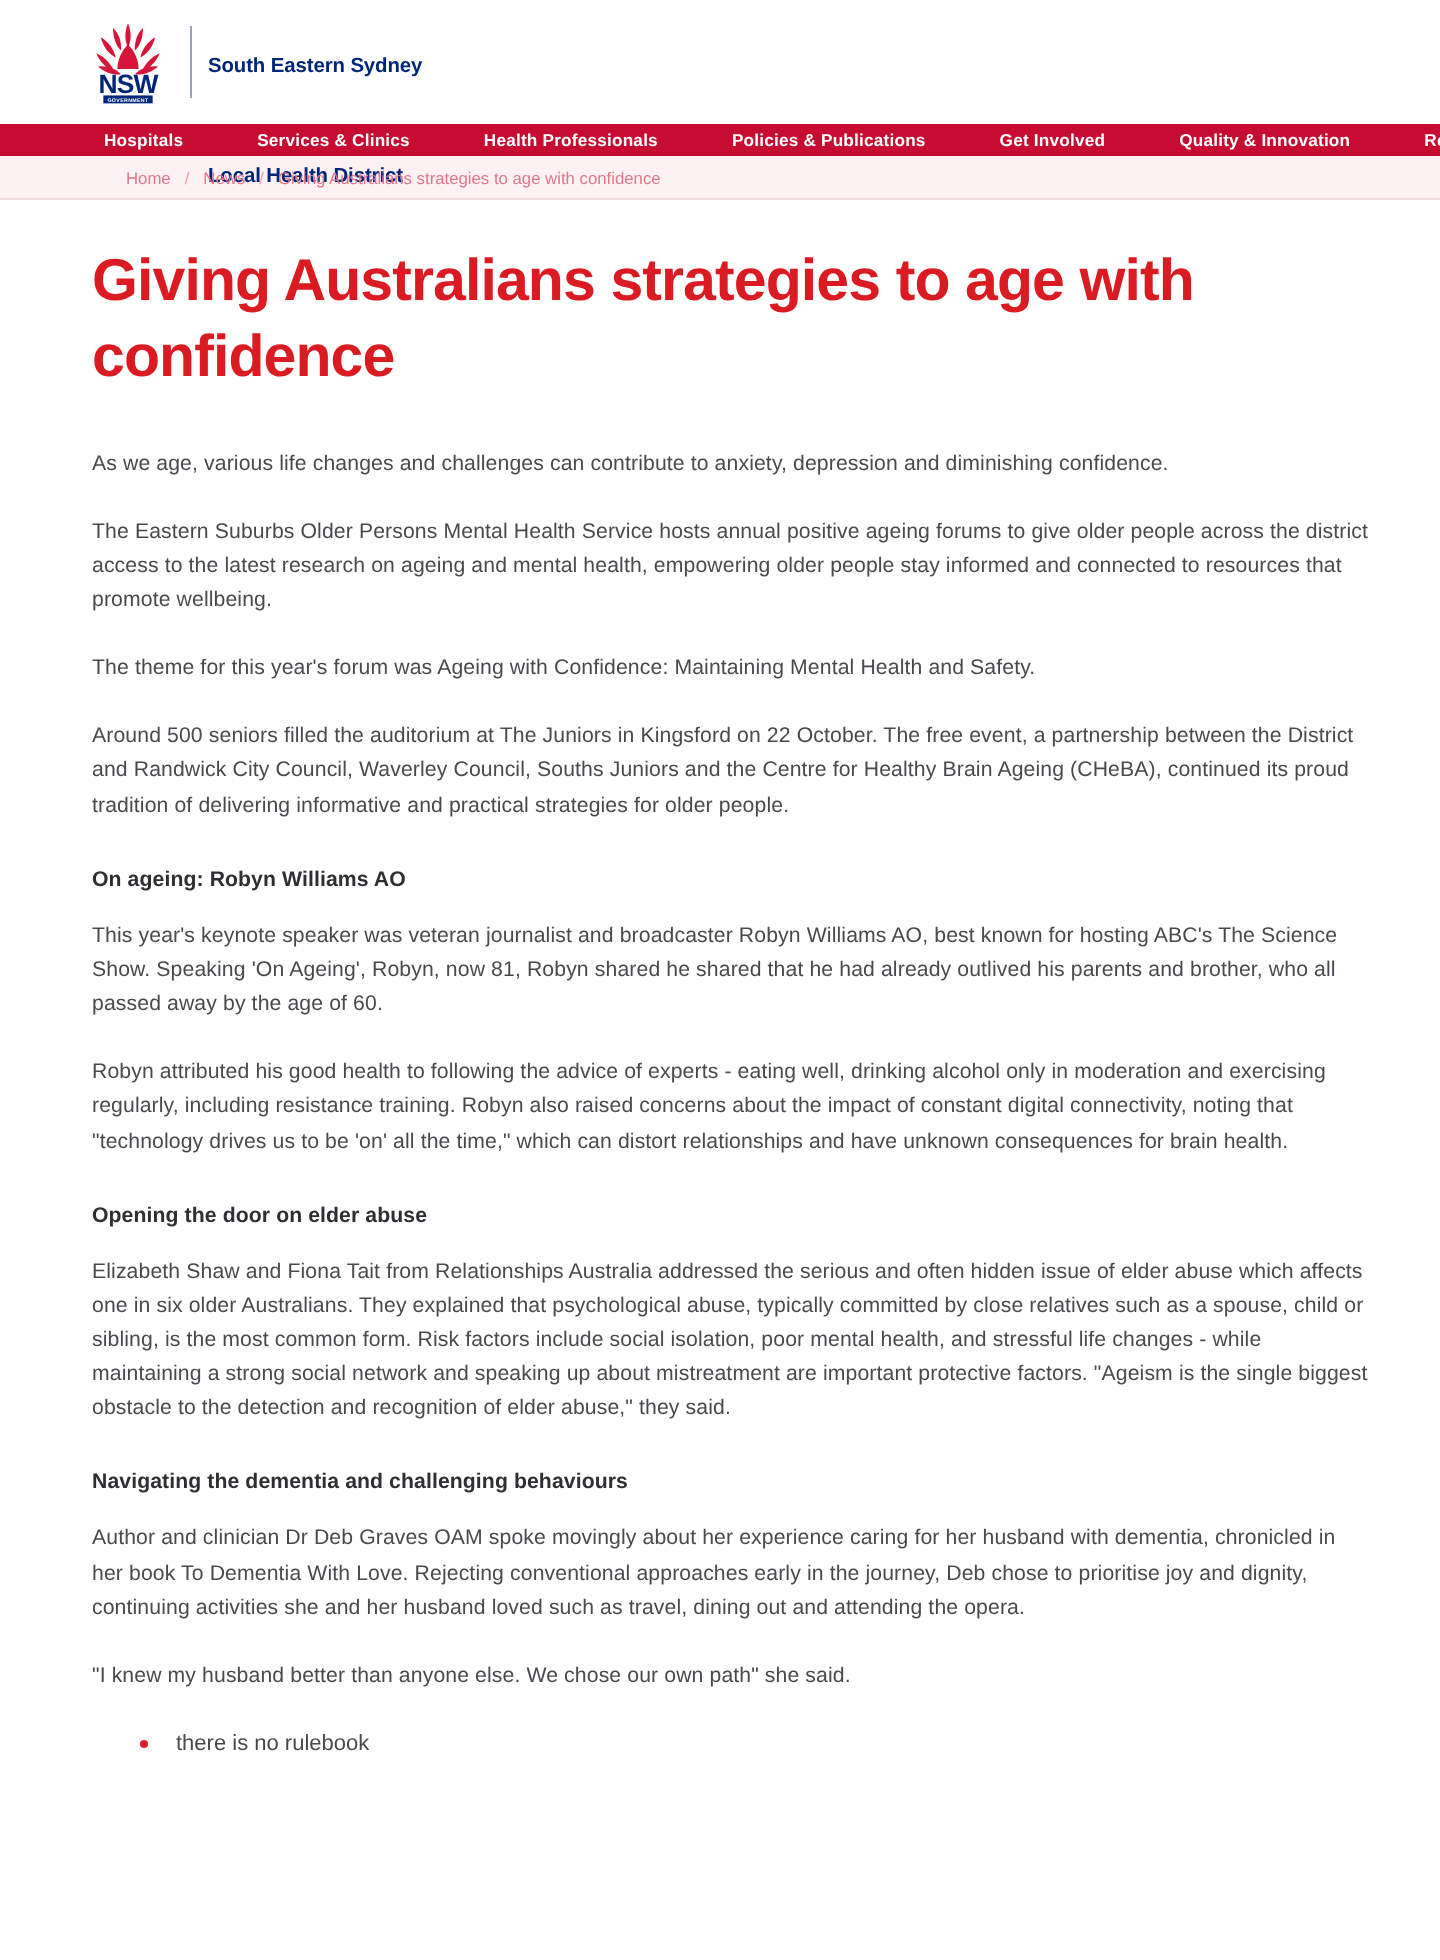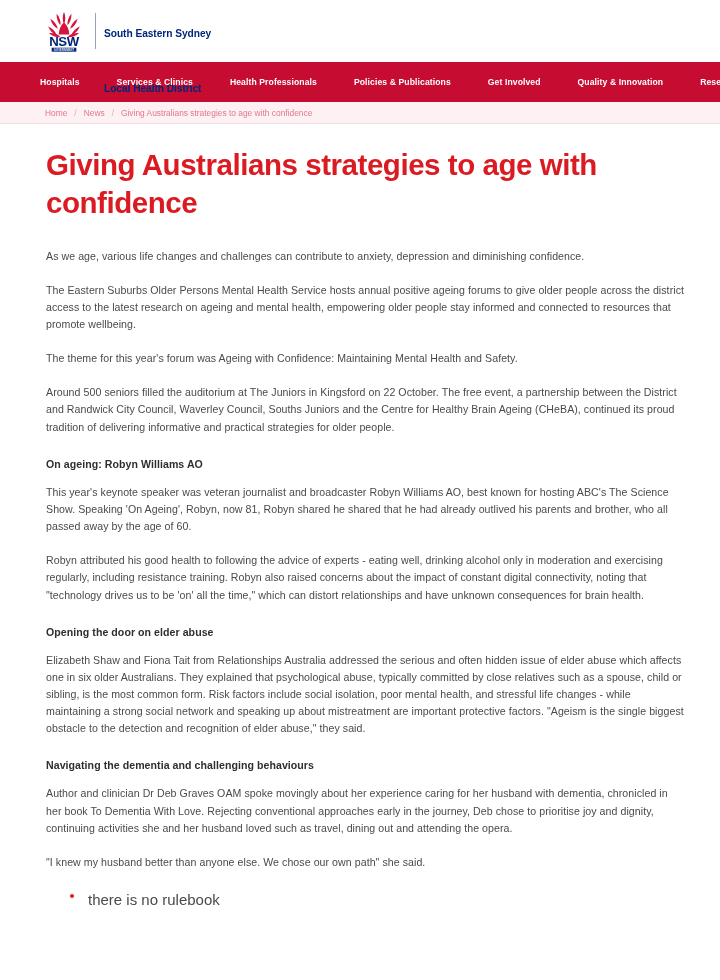--- a/index.html
+++ b/index.html
@@ -58,44 +58,44 @@
   .logo-sub {
     font-size: 10.2px;
     color: #00267a;
     letter-spacing: -0.05px;
     font-weight: bold;
   }
 
   
   .main-nav {
     background: #c60c30;
-    height: 40px;
-    display: flex;
-    align-items: center;
-    padding-left: 40px;
+    height: 16px;
+    display: flex;
+    align-items: center;
+    padding-left: 52px;
     box-sizing: border-box;
   }
   .nav-item {
     color: #ffffff;
     font-size: 8.6px;
     font-weight: bold;
     letter-spacing: 0.1px;
     white-space: nowrap;
     margin-right: 37px;
     cursor: pointer;
   }
   .nav-item:last-child { margin-right: 0; }
 
   
   .breadcrumb-bar {
     height: 22px;
     background: #fdf1f3;
     display: flex;
     align-items: center;
-    padding-left: 45px;
+    padding-left: 63px;
     box-sizing: border-box;
     border-bottom: 1px solid #f2dfe3;
   }
   .crumb {
     font-size: 8.4px;
     color: #e1788a;
     white-space: nowrap;
   }
   .crumb.link { cursor: pointer; }
   .crumb-sep {
@@ -140,21 +140,21 @@
     color: #2f2f33;
     margin: 22px 0 14px 0;
     letter-spacing: 0.05px;
   }
   ul.tips-list {
     margin: 14px 0 0 0;
     padding: 0 0 0 24px;
     list-style: none;
   }
   ul.tips-list li {
-    font-size: 15px;
+    font-size: 11px;
     line-height: 1.6;
     color: #4a4a4e;
     margin-bottom: 17px;
     position: relative;
     padding-left: 18px;
   }
   ul.tips-list li::before {
     content: "";
     position: absolute;
     left: 0;

